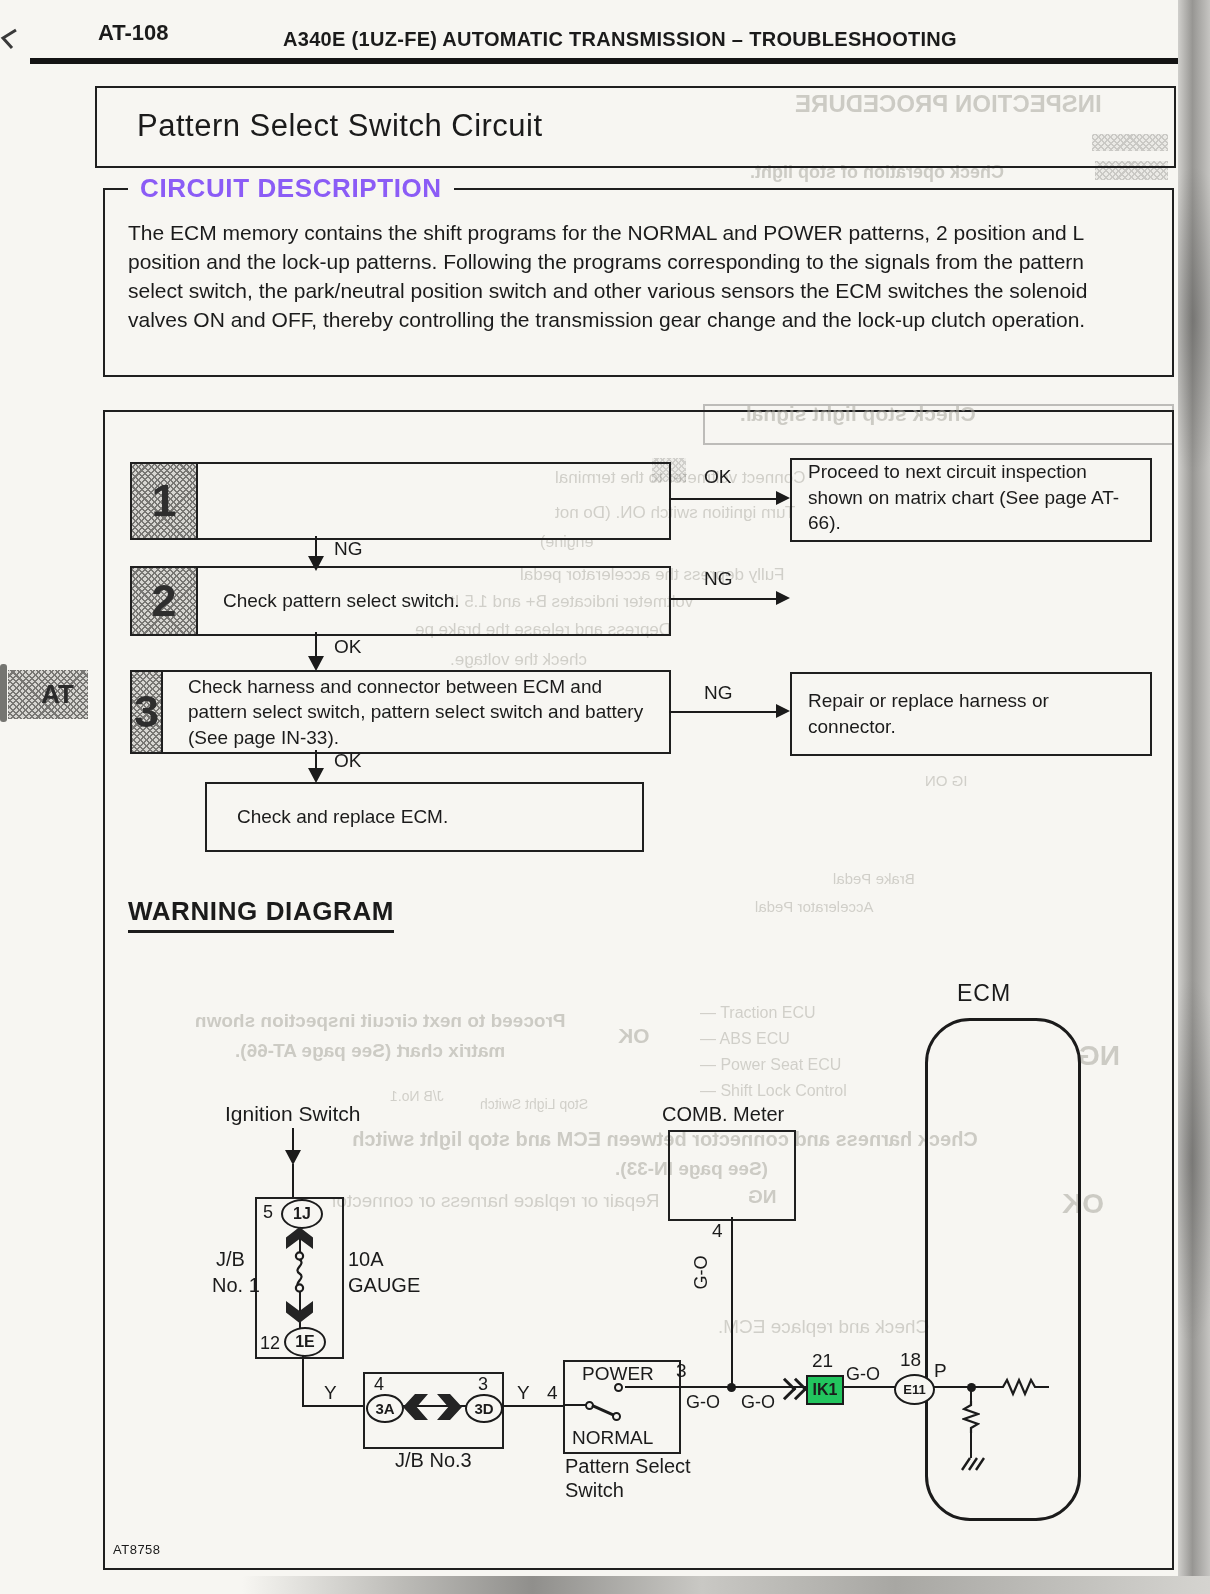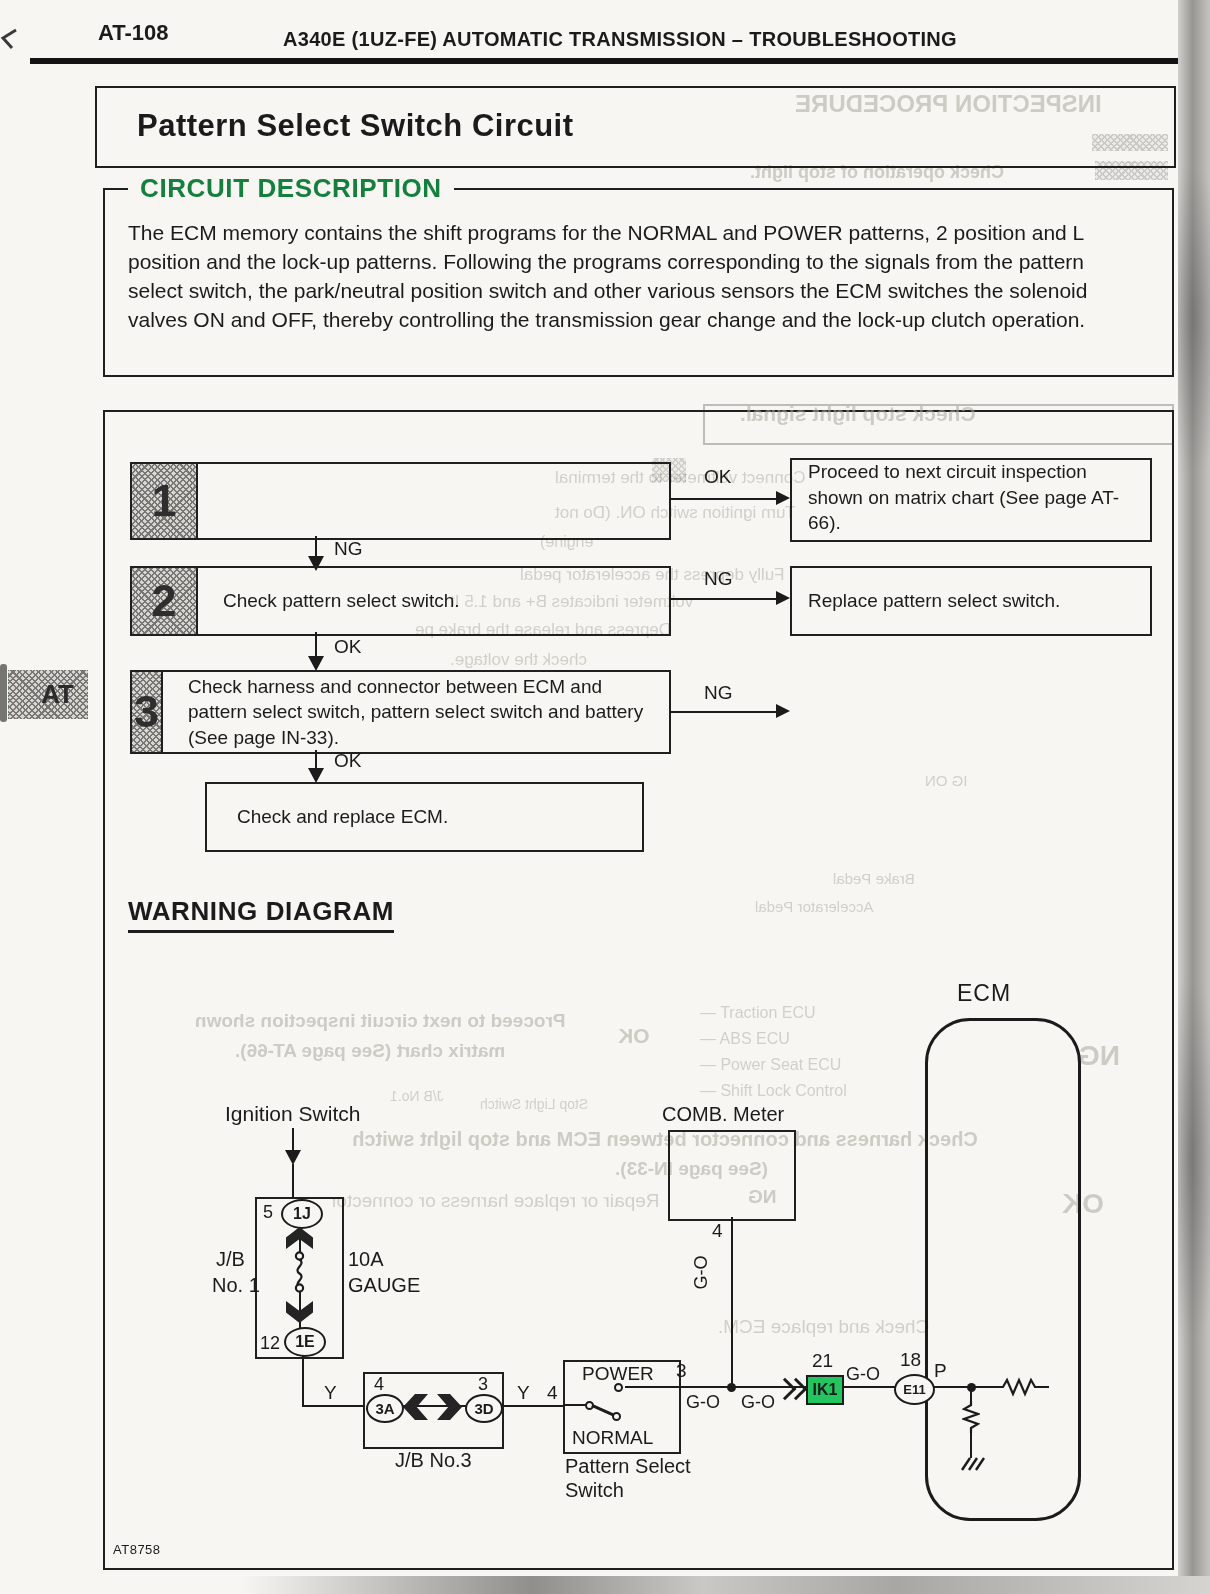--- a/index.html
+++ b/index.html
@@ -1,21 +1,21 @@
 <!DOCTYPE html>
 <html><head>
 <meta charset="utf-8">
 <style>
   html,body{margin:0;padding:0;background:#e9e8e4;}
   #page{position:relative;width:1210px;height:1594px;background:#f7f6f2;
         font-family:"Liberation Sans",sans-serif;color:#1b1b1b;overflow:hidden;}
   .abs{position:absolute;}
   .box{border:2px solid #1f1f1f;background:transparent;}
   .sec-head{font-size:26px;font-weight:bold;letter-spacing:.6px;background:#f7f6f2;
-            padding:0 12px;line-height:34px;color:#15803d;z-index:3;}
+            padding:0 12px;line-height:34px;color:#8b5cf6;z-index:3;}
   .hatch{background-color:#d7d6d2;
     background-image:repeating-linear-gradient(45deg,#787774 0 1.5px,transparent 1.5px 4.5px),
                      repeating-linear-gradient(-45deg,#787774 0 1.5px,transparent 1.5px 4.5px);}
   .hl{height:2px;background:#1b1b1b;z-index:2;}
   .vl{width:2px;background:#1b1b1b;z-index:2;}
   .ah-r{width:0;height:0;border-top:7px solid transparent;border-bottom:7px solid transparent;
         border-left:14px solid #1b1b1b;z-index:2;}
   .ah-d{width:0;height:0;border-left:8px solid transparent;border-right:8px solid transparent;
         border-top:15px solid #1b1b1b;z-index:2;}
   .flowbox{border:2px solid #1f1f1f;display:flex;align-items:center;z-index:2;}
@@ -81,21 +81,21 @@
   <div class="abs hatch" style="left:652px;top:458px;width:34px;height:24px;opacity:.3;z-index:1;"></div>
 
   <div class="abs" style="left:98px;top:20px;font-size:22px;font-weight:bold;z-index:2;">AT-108</div>
   <div class="abs" style="left:220px;top:28px;width:800px;text-align:center;font-size:20px;font-weight:bold;letter-spacing:.3px;z-index:2;">A340E (1UZ-FE) AUTOMATIC TRANSMISSION – TROUBLESHOOTING</div>
   <div class="abs" style="left:30px;top:58px;width:1148px;height:6px;background:#141414;z-index:2;"></div>
   <svg class="abs" style="left:0px;top:26px;z-index:2;" width="20" height="34" viewBox="0 0 20 34">
     <path d="M16 4 L3 12 L12 22" fill="none" stroke="#3a3a3a" stroke-width="3"></path>
   </svg>
 
   <div class="abs box" style="left:95px;top:86px;width:1077px;height:78px;z-index:2;">
-    <div style="padding-left:40px;font-size:31px;font-weight:bold;letter-spacing:.5px;line-height:76px;">Pattern Select Switch Circuit</div>
+    <div style="padding-left:40px;font-size:31px;font-weight:normal;letter-spacing:.5px;line-height:76px;">Pattern Select Switch Circuit</div>
   </div>
 
   <div class="abs box" style="left:103px;top:188px;width:1067px;height:185px;"></div>
   <div class="abs sec-head" style="left:128px;top:171px;">CIRCUIT DESCRIPTION</div>
   <div class="abs" style="left:128px;top:218px;width:1016px;font-size:21px;line-height:29px;z-index:2;">The ECM memory contains the shift programs for the NORMAL and POWER patterns, 2 position and L position and the lock-up patterns. Following the programs corresponding to the signals from the pattern select switch, the park/neutral position switch and other various sensors the ECM switches the solenoid valves ON and OFF, thereby controlling the transmission gear change and the lock-up clutch operation.</div>
 
   <div class="abs box" style="left:103px;top:410px;width:1067px;height:1156px;"></div>
 
   <div class="abs flowbox" style="left:130px;top:462px;width:537px;height:74px;">
     <div class="numcell hatch">1</div>
@@ -110,34 +110,34 @@
   <div class="abs ah-d" style="left:308px;top:556px;"></div>
   <div class="abs blbl" style="left:334px;top:538px;">NG</div>
 
   <div class="abs flowbox" style="left:130px;top:566px;width:537px;height:66px;">
     <div class="numcell hatch">2</div>
     <div class="ftext">Check pattern select switch.</div>
   </div>
   <div class="abs hl" style="left:669px;top:598px;width:107px;"></div>
   <div class="abs ah-r" style="left:776px;top:591px;"></div>
   <div class="abs blbl" style="left:704px;top:568px;">NG</div>
-  <div class="abs flowbox" style="left:790px;top:566px;width:358px;height:66px;">
-    <div class="rtext">Replace pattern select switch.</div>
-  </div>
   <div class="abs vl" style="left:315px;top:632px;width:2px;height:26px;"></div>
   <div class="abs ah-d" style="left:308px;top:656px;"></div>
   <div class="abs blbl" style="left:334px;top:636px;">OK</div>
 
   <div class="abs flowbox" style="left:130px;top:670px;width:537px;height:80px;">
     <div class="numcell hatch">3</div>
     <div class="ftext">Check harness and connector between ECM and pattern select switch, pattern select switch and battery (See page IN-33).</div>
   </div>
   <div class="abs hl" style="left:669px;top:711px;width:107px;"></div>
   <div class="abs ah-r" style="left:776px;top:704px;"></div>
   <div class="abs blbl" style="left:704px;top:682px;">NG</div>
+  <div class="abs flowbox" style="left:790px;top:672px;width:358px;height:80px;">
+    <div class="rtext">Repair or replace harness or connector.</div>
+  </div>
   <div class="abs vl" style="left:315px;top:750px;width:2px;height:20px;"></div>
   <div class="abs ah-d" style="left:308px;top:768px;"></div>
   <div class="abs blbl" style="left:334px;top:750px;">OK</div>
 
   <div class="abs flowbox" style="left:205px;top:782px;width:435px;height:66px;">
     <div class="rtext" style="padding-left:30px;">Check and replace ECM.</div>
   </div>
 
   <div class="abs" style="left:128px;top:896px;font-size:26px;font-weight:bold;letter-spacing:.6px;
        border-bottom:3px solid #1d1d1d;padding-bottom:3px;z-index:2;">WARNING DIAGRAM</div>

